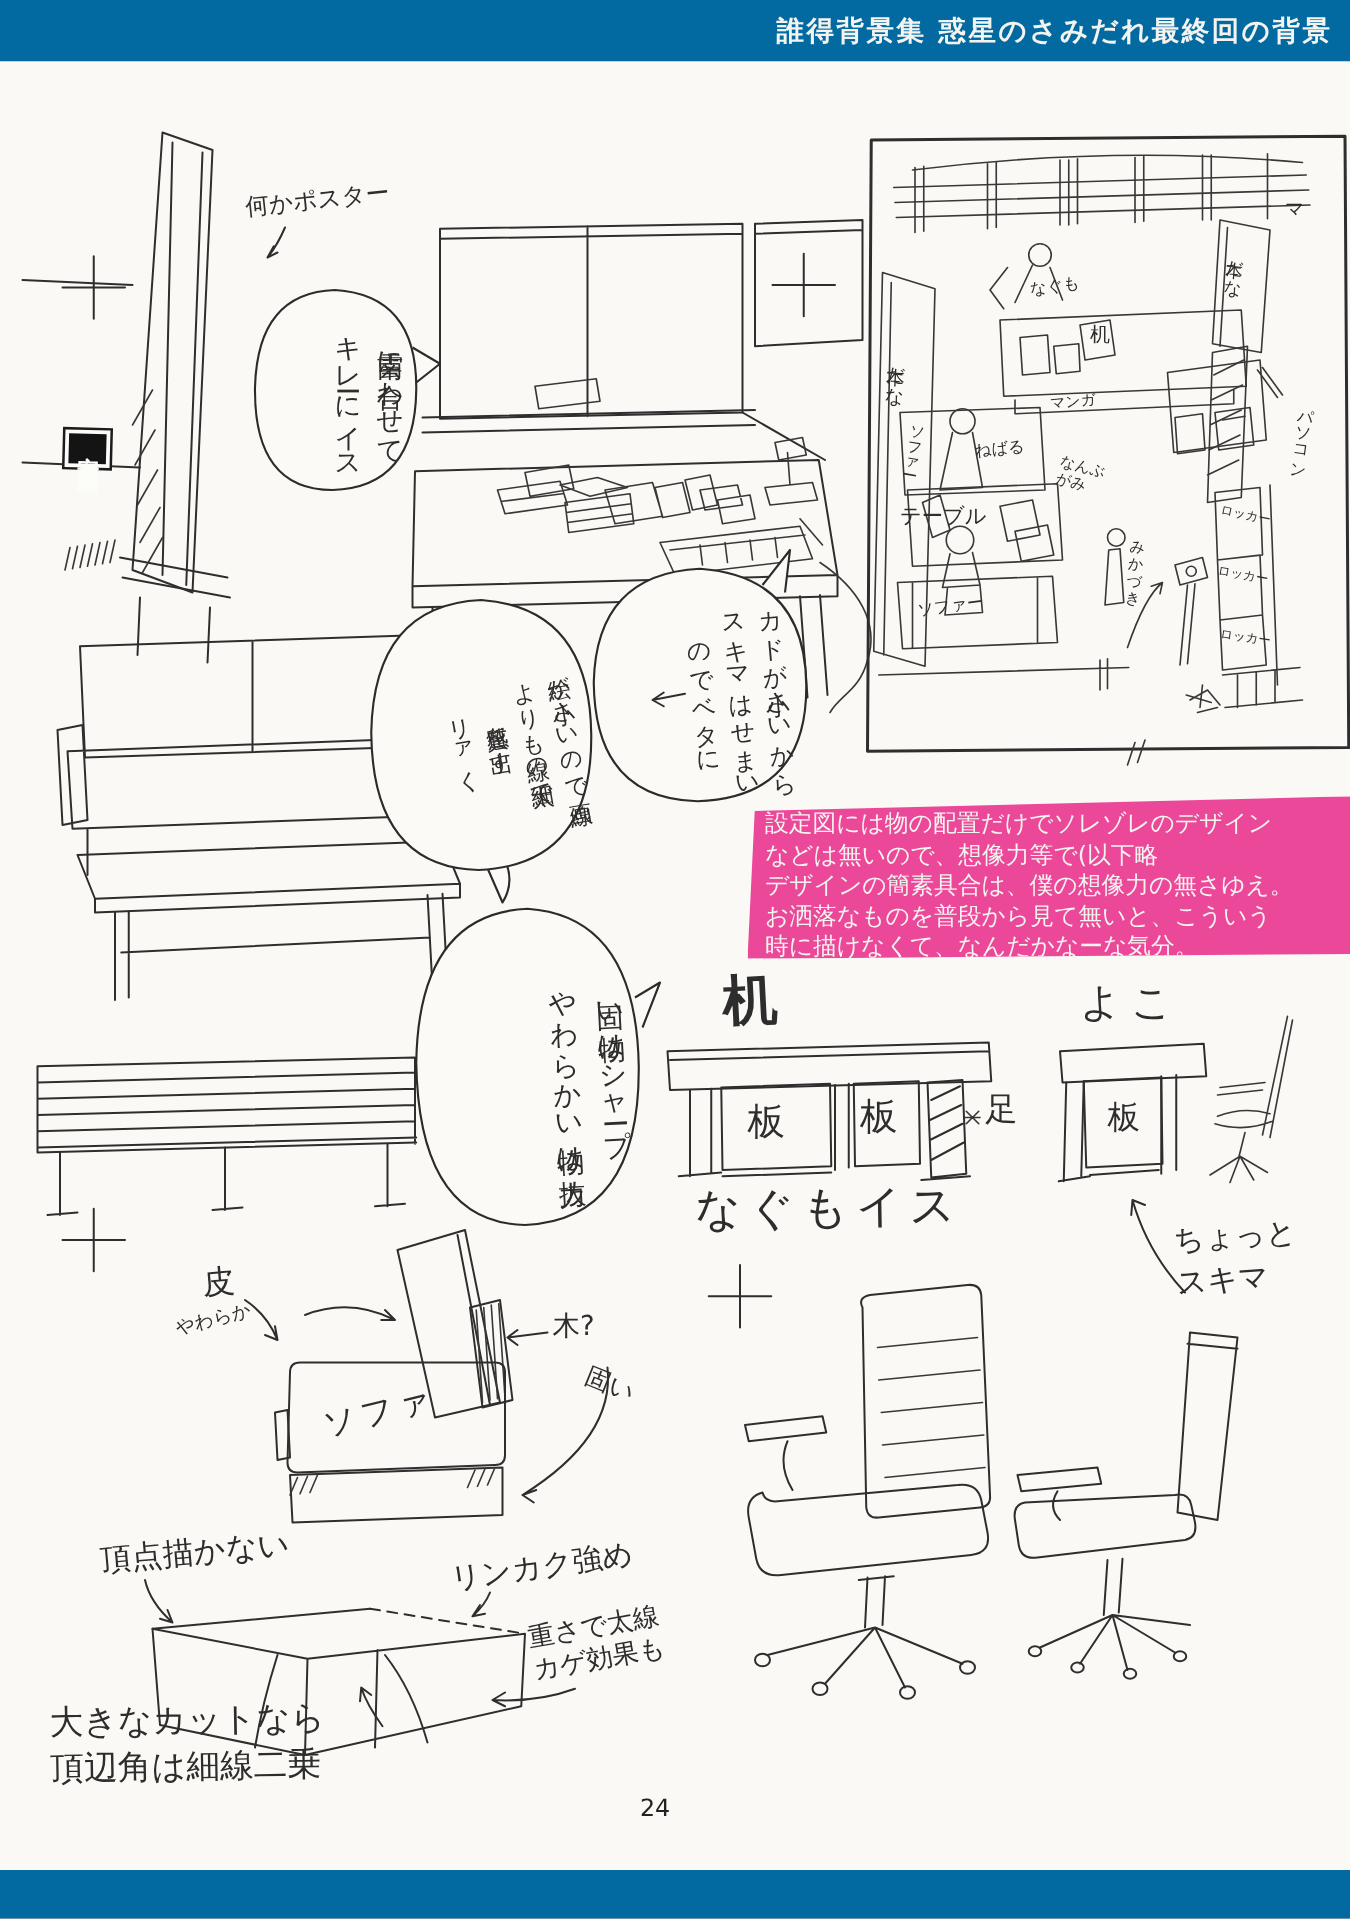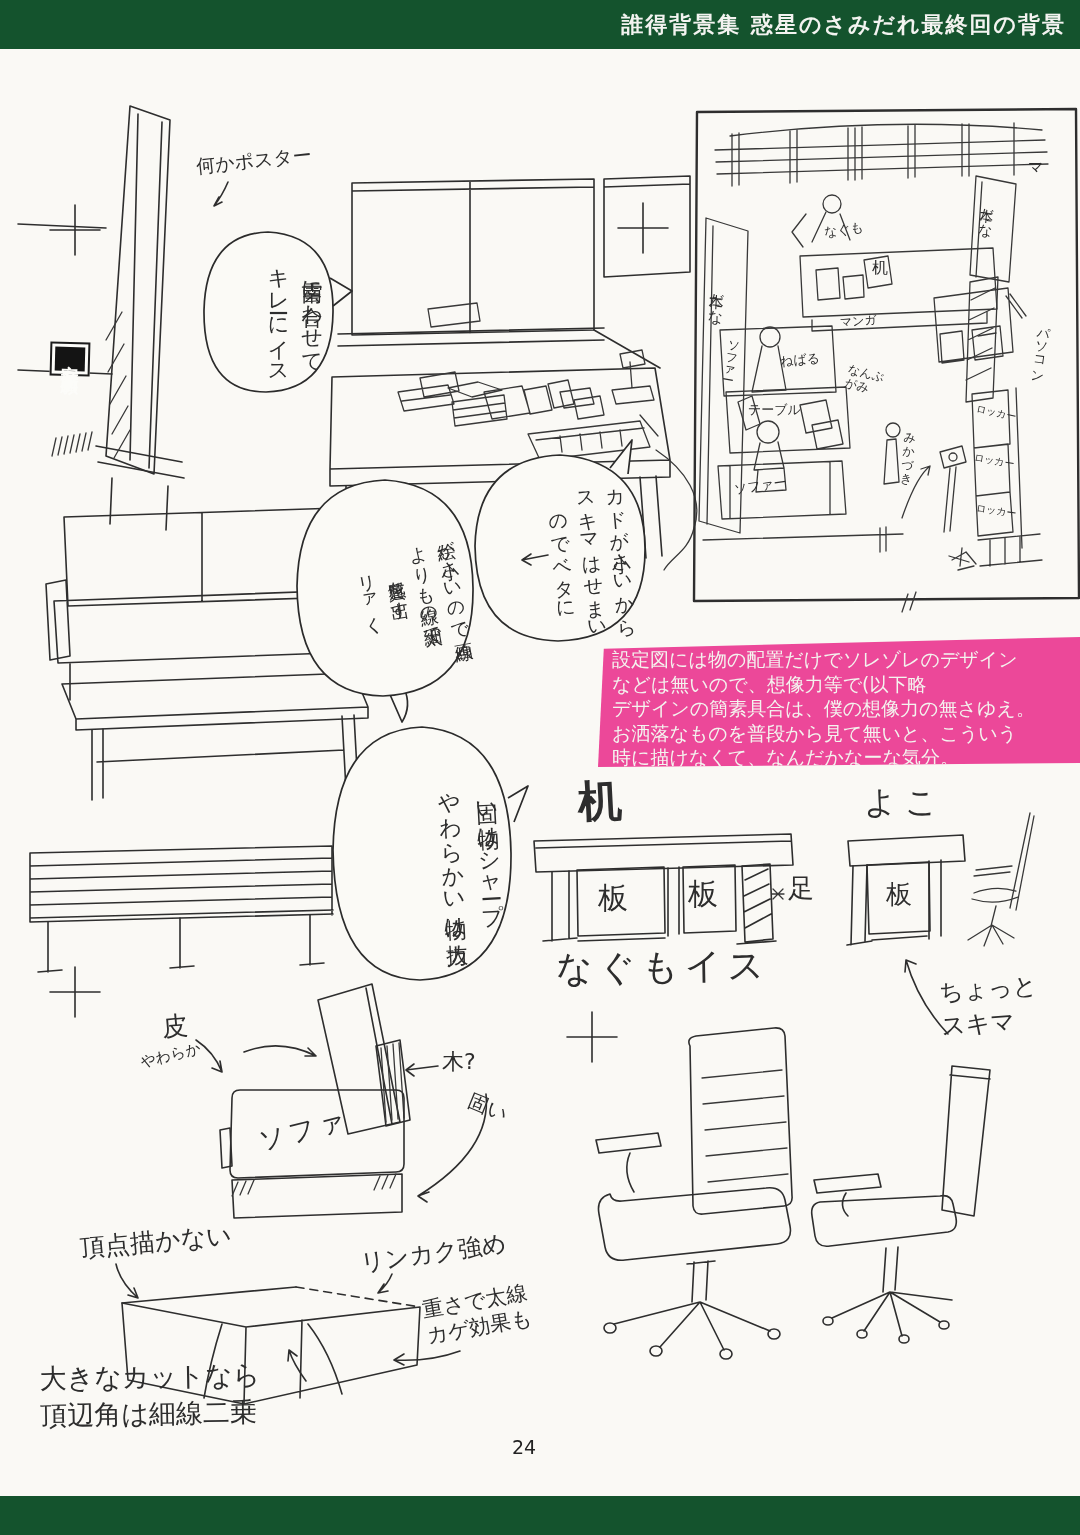--- a/index.html
+++ b/index.html
@@ -1,18 +1,18 @@
 <!DOCTYPE html>
 <html><head>
 <meta charset="utf-8">
 <style>
   html,body{margin:0;padding:0;background:#555;}
   #page{position:relative;width:1080px;height:1535px;margin:0 auto;background:#faf9f5;overflow:hidden;
         font-family:"DejaVu Sans",sans-serif;}
-  .bar{position:absolute;left:0;right:0;background:#14532d;}
+  .bar{position:absolute;left:0;right:0;background:#0369a1;}
   #topbar{top:0;height:49px;display:flex;align-items:center;justify-content:flex-end;padding-right:14px;box-sizing:border-box;}
   #topbar .t{color:#f3f3f0;font-size:22px;font-weight:bold;letter-spacing:2px;}
   #botbar{bottom:0;height:39px;}
   .hand{position:absolute;color:#2d2d2d;white-space:pre-line;line-height:1.3;}
   .vert{writing-mode:vertical-rl;}
   svg{position:absolute;left:0;top:0;}
   .sk{stroke:#2e2e2e;stroke-width:1.6;fill:none;stroke-linecap:round;stroke-linejoin:round;}
   .sk2{stroke:#383838;stroke-width:1.3;fill:none;stroke-linecap:round;stroke-linejoin:round;}
   .bub{stroke:#2b2b2b;stroke-width:1.7;fill:#fbfaf6;stroke-linejoin:round;}
   #notebox{position:absolute;left:598px;top:637px;width:482px;height:130px;background:#ec4899;
@@ -217,21 +217,21 @@
 
   <div class="hand" style="left:1028px;top:158px;font-size:15px;">マ</div>
   <div class="hand vert" style="left:706px;top:282px;font-size:15px;transform:rotate(3deg);">本だな</div>
   <div class="hand" style="left:824px;top:222px;font-size:13px;transform:rotate(-8deg);">なぐも</div>
   <div class="hand" style="left:872px;top:258px;font-size:16px;">机</div>
   <div class="hand" style="left:840px;top:314px;font-size:12px;transform:rotate(-5deg);">マンガ</div>
   <div class="hand vert" style="left:978px;top:198px;font-size:14px;transform:rotate(5deg);">本だな</div>
   <div class="hand vert" style="left:1032px;top:318px;font-size:13px;transform:rotate(8deg);">パソコン</div>
   <div class="hand vert" style="left:724px;top:332px;font-size:12px;transform:rotate(10deg);">ソファー</div>
   <div class="hand" style="left:780px;top:352px;font-size:13px;transform:rotate(-5deg);">ねばる</div>
-  <div class="hand" style="left:748px;top:402px;font-size:13px;text-align:right;">テーブル</div>
+  <div class="hand" style="left:720px;top:402px;font-size:17px;text-align:right;">テーブル</div>
   <div class="hand" style="left:734px;top:478px;font-size:13px;transform:rotate(-8deg);">ソファー</div>
   <div class="hand" style="left:846px;top:366px;font-size:12px;line-height:1.2;transform:rotate(14deg);">なんぶ
 がみ</div>
   <div class="hand vert" style="left:900px;top:424px;font-size:12px;transform:rotate(5deg);">みかづき</div>
   <div class="hand" style="left:976px;top:406px;font-size:10px;transform:rotate(12deg);">ロッカー</div>
   <div class="hand" style="left:974px;top:454px;font-size:10px;transform:rotate(10deg);">ロッカー</div>
   <div class="hand" style="left:976px;top:504px;font-size:10px;transform:rotate(8deg);">ロッカー</div>
 
   <div class="hand" style="left:578px;top:772px;font-size:44px;font-weight:bold;transform:rotate(-3deg);">机</div>
   <div class="hand" style="left:598px;top:878px;font-size:30px;">板</div>

